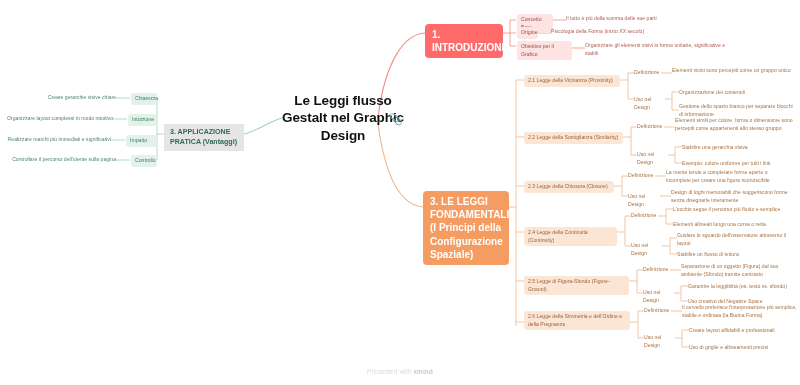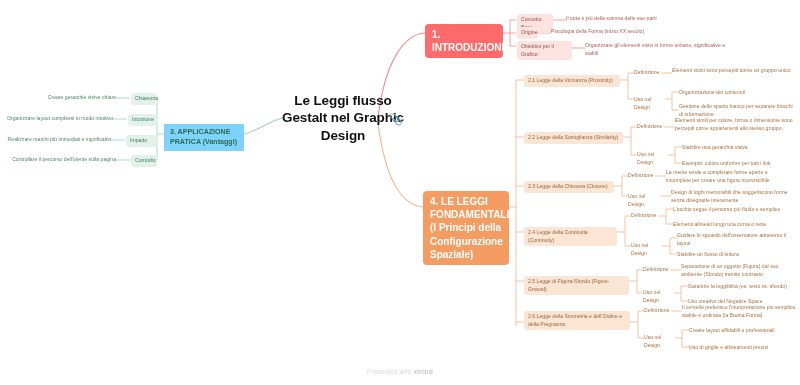--- a/index.html
+++ b/index.html
@@ -24,21 +24,21 @@
   }
 
   
   .pill{
     border-radius:4px;padding:4px 7px;font-size:10px;line-height:1.32;
     font-weight:bold;color:#ffffff;box-sizing:border-box;
   }
   .pill-intro{left:425px;top:24px;width:78px;background:#FF6B6B;}
   .pill-laws{left:423px;top:191px;width:86px;background:#F59C62;}
   .pill-practice{
-    left:164px;top:124px;width:80px;background:#7dd3fc;color:#2f6b50;
+    left:164px;top:124px;width:80px;background:#e5e5e5;color:#2f6b50;
     border-radius:0;padding:4px 6px;font-size:7.1px;font-weight:bold;line-height:1.35;
   }
 
   
   .chip{
     font-size:5.1px;line-height:1.45;padding:2.2px 4px;border-radius:3px;
     box-sizing:border-box;letter-spacing:0.02px;
   }
   .chip-red{background:#FDE3E1;color:#9b4b46;}
   .chip-orange{background:#FBE6D6;color:#9a6238;}
@@ -166,21 +166,21 @@
 
   <div class="node chip chip-green" style="left:128px;top:114px;width:29px;text-align:left;">Intuizione</div>
   <div class="node leaf leaf-green leaf-right" style="left:6px;top:115px;width:107px;">Organizzare layout complessi in modo intuitivo</div>
 
   <div class="node chip chip-green" style="left:126px;top:135px;width:31px;text-align:left;">Impatto</div>
   <div class="node leaf leaf-green leaf-right" style="left:6px;top:136px;width:105px;">Realizzare marchi più immediati e significativi</div>
 
   <div class="node chip chip-green" style="left:131px;top:155px;width:26px;text-align:left;">Controllo</div>
   <div class="node leaf leaf-green leaf-right" style="left:6px;top:156px;width:110px;">Controllare il percorso dell'utente sulla pagina</div>
 
-  <div class="node pill pill-laws">4. LE LEGGI FONDAMENTALI (I Principi della Configurazione Spaziale)</div>
+  <div class="node pill pill-laws">3. LE LEGGI FONDAMENTALI (I Principi della Configurazione Spaziale)</div>
 
   <div class="node chip chip-orange" style="left:524px;top:75px;width:96px;">2.1 Legge della Vicinanza (Proximity)</div>
   <div class="node leaf leaf-orange" style="left:634px;top:69px;width:28px;">Definizione</div>
   <div class="node leaf leaf-orange" style="left:672px;top:67px;width:120px;">Elementi vicini sono percepiti come un gruppo unico</div>
   <div class="node leaf leaf-orange" style="left:634px;top:96px;width:32px;">Uso nel Design</div>
   <div class="node leaf leaf-orange" style="left:679px;top:89px;width:118px;">Organizzazione dei contenuti</div>
   <div class="node leaf leaf-orange" style="left:679px;top:103px;width:118px;">Gestione dello spazio bianco per separare blocchi di informazione</div>
 
   <div class="node chip chip-orange" style="left:524px;top:132px;width:99px;">2.2 Legge della Somiglianza (Similarity)</div>
   <div class="node leaf leaf-orange" style="left:637px;top:123px;width:28px;">Definizione</div>

